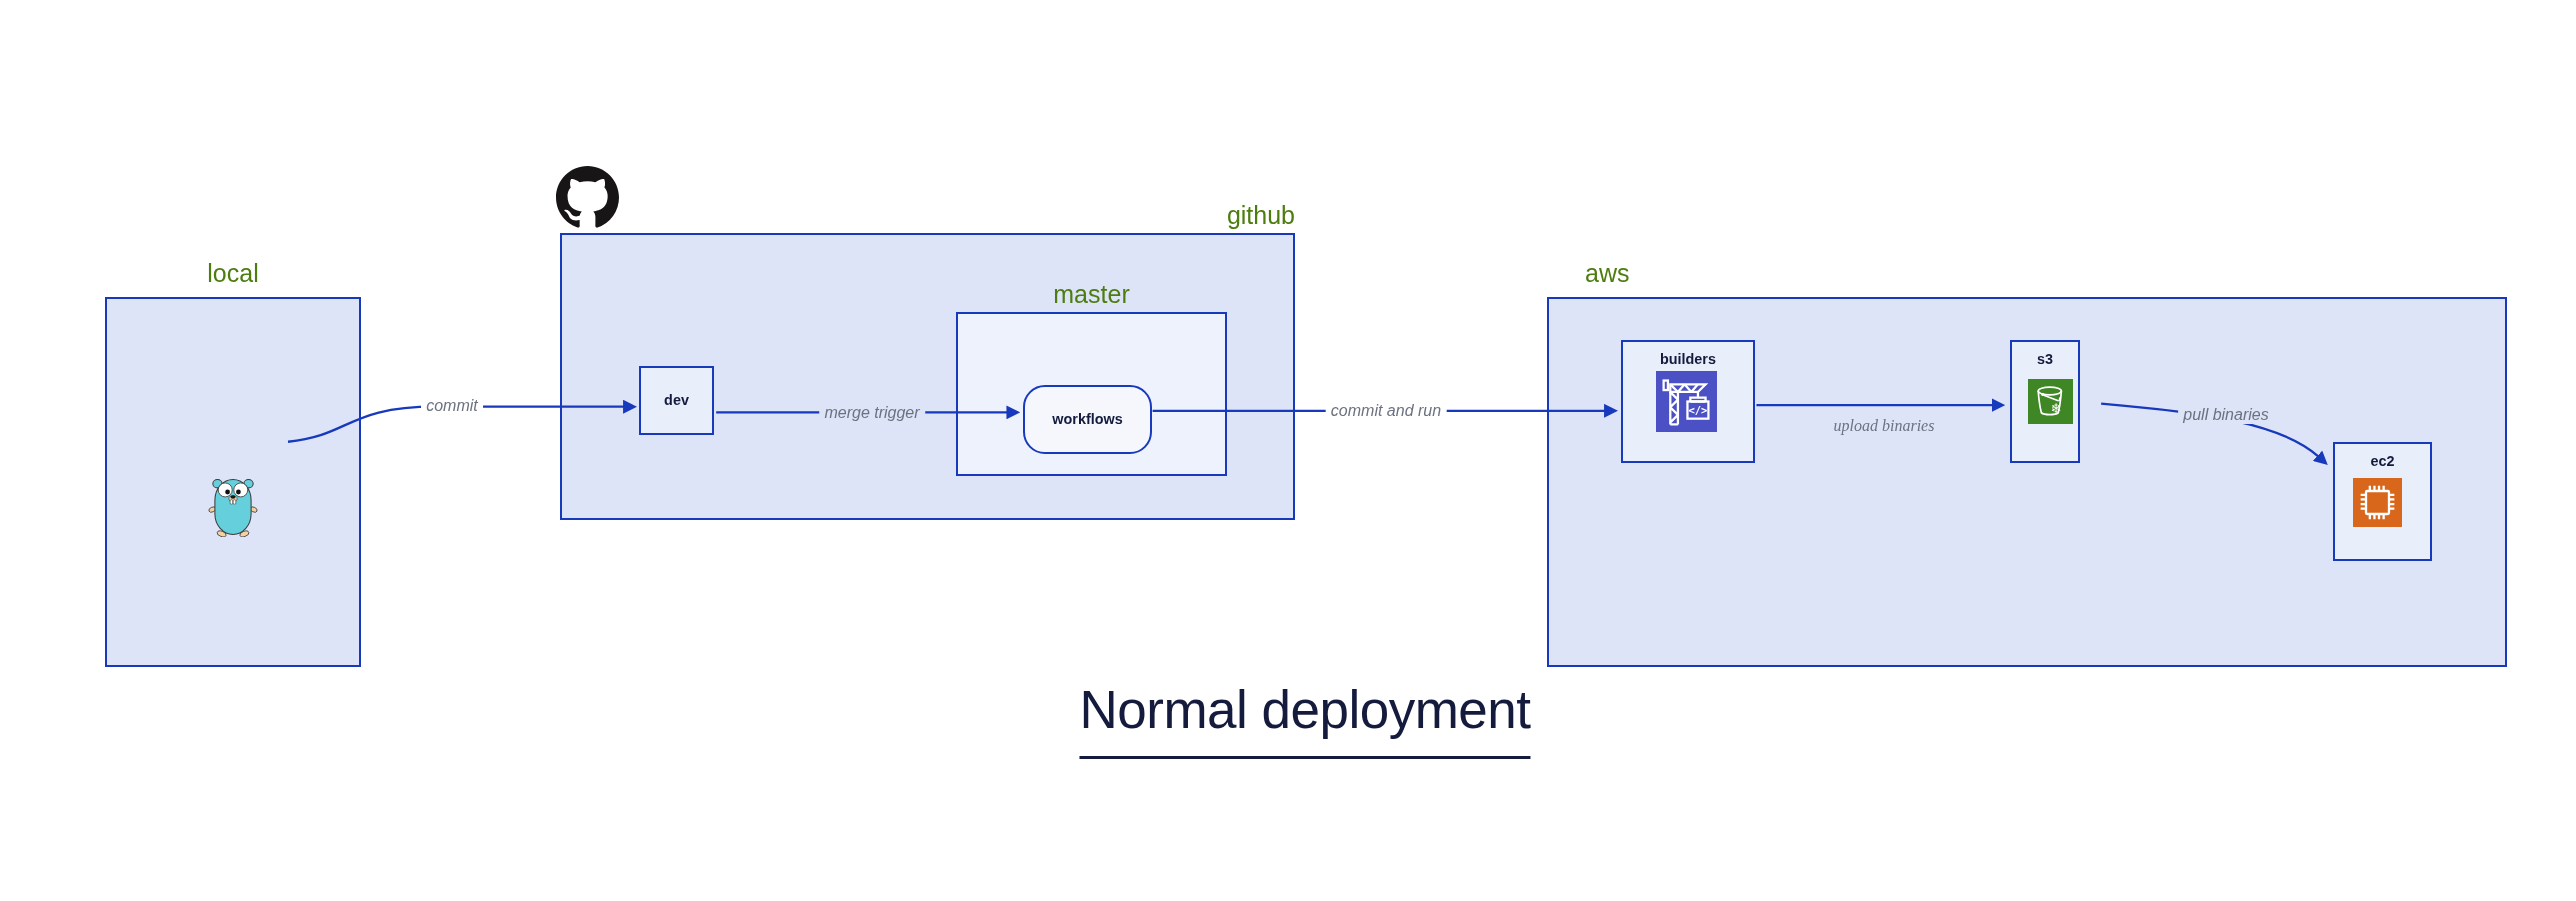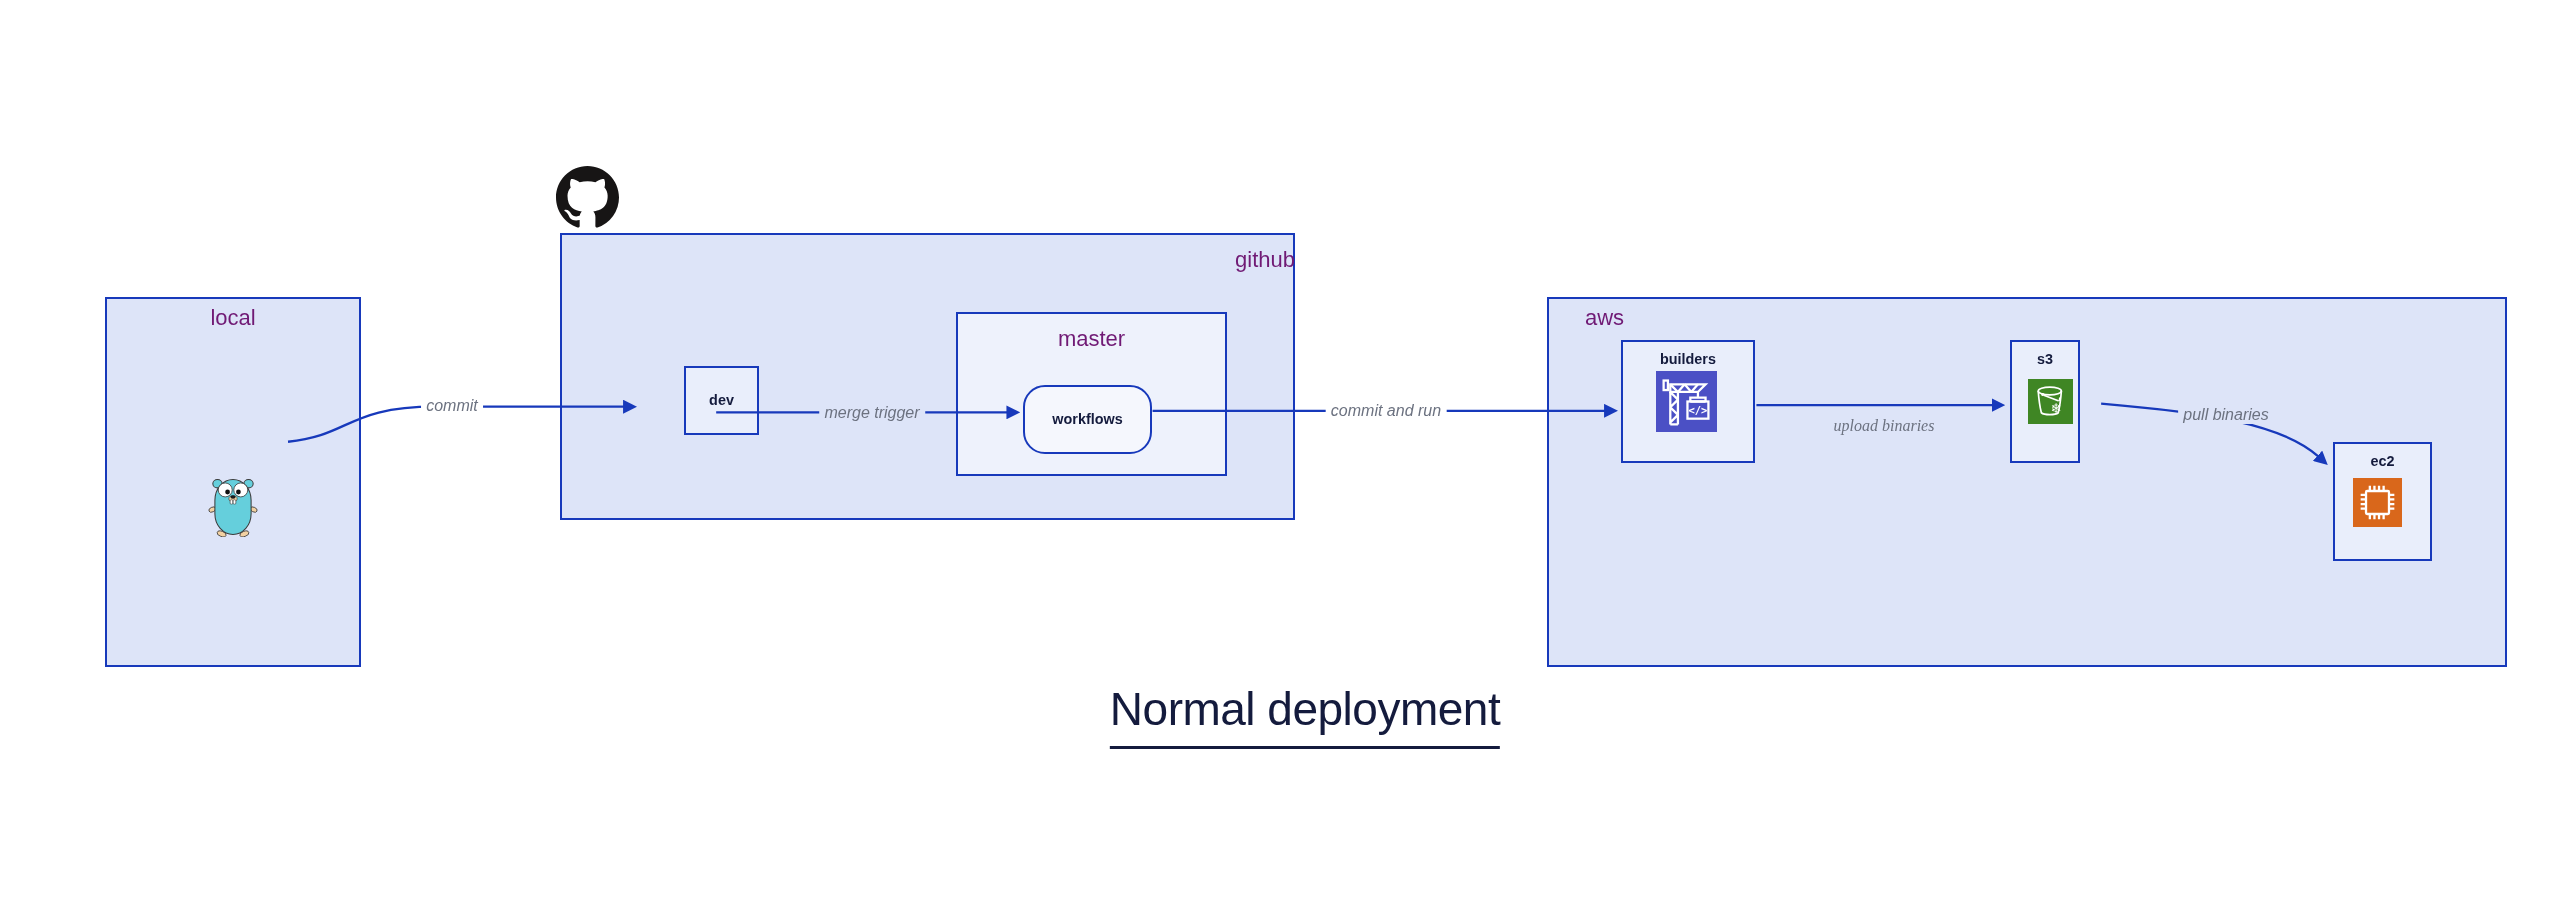--- a/index.html
+++ b/index.html
@@ -14,26 +14,25 @@
   
   .group {
     position: absolute;
     background: #dde4f8;
     border: 2.6px solid #1739bb;
     z-index: 5;
   }
   .group.light { background: #eef2fc; z-index: 8; }
   .group-label {
     position: absolute;
-    color: #701a75;
-    font-size: 22px;
+    color: #4d7c0f;
+    font-size: 25px;
     line-height: 27px;
     z-index: 6;
     white-space: nowrap;
-    margin-top: 44px;
   }
 
   
   .node {
     position: absolute;
     background: #e9eefb;
     border: 2.1px solid #1739bb;
     z-index: 15;
   }
   .node.lightest { background: #f5f7fd; border-radius: 22px; }
@@ -88,25 +87,25 @@
   
   .diagram-title {
     position: absolute;
     left: 1305px; top: 686px;
     transform: translateX(-50%);
     z-index: 30;
     white-space: nowrap;
   }
   .diagram-title span {
     color: #141b3d;
-    font-size: 46px;
+    font-size: 53px;
     line-height: 47px;
     letter-spacing: -0.5px;
     border-bottom: 3.6px solid #141b3d;
-    padding-bottom: 11px;
+    padding-bottom: 17px;
   }
 </style>
 </head>
 <body>
 
 <div class="canvas">
 
   <div class="group" style="left:105px; top:297px; width:256px; height:370px;"></div>
   <div class="group-label" style="left:105px; top:260px; width:256px; text-align:center;">local</div>
 
@@ -139,21 +138,21 @@
       <circle cx="65" cy="25" r="13.5" fill="#ffffff" stroke="#3a3a3a" stroke-width="1.6"></circle>
       <circle cx="39.5" cy="29" r="4.6" fill="#111111"></circle>
       <circle cx="60.5" cy="29" r="4.6" fill="#111111"></circle>
       <ellipse cx="50" cy="42" rx="8" ry="5.5" fill="#f2d1a2" stroke="#3a3a3a" stroke-width="1.3"></ellipse>
       <ellipse cx="50" cy="38.5" rx="5" ry="3.4" fill="#1b1b1b"></ellipse>
       <rect x="44.5" y="44" width="5.2" height="8.5" rx="2" fill="#ffffff" stroke="#3a3a3a" stroke-width="1.2"></rect>
       <rect x="50.3" y="44" width="5.2" height="8.5" rx="2" fill="#ffffff" stroke="#3a3a3a" stroke-width="1.2"></rect>
     </svg>
   </div>
 
-  <div class="node" style="left:639px; top:366px; width:75px; height:69px;margin-left:45px;">
+  <div class="node" style="left:639px; top:366px; width:75px; height:69px;">
     <div class="node-label vcenter">dev</div>
   </div>
 
   <div class="node lightest" style="left:1023px; top:385px; width:129px; height:69px;">
     <div class="node-label vcenter">workflows</div>
   </div>
 
   <div class="node" style="left:1621px; top:340px; width:134px; height:123px;">
     <div class="node-label attop">builders</div>
   </div>

